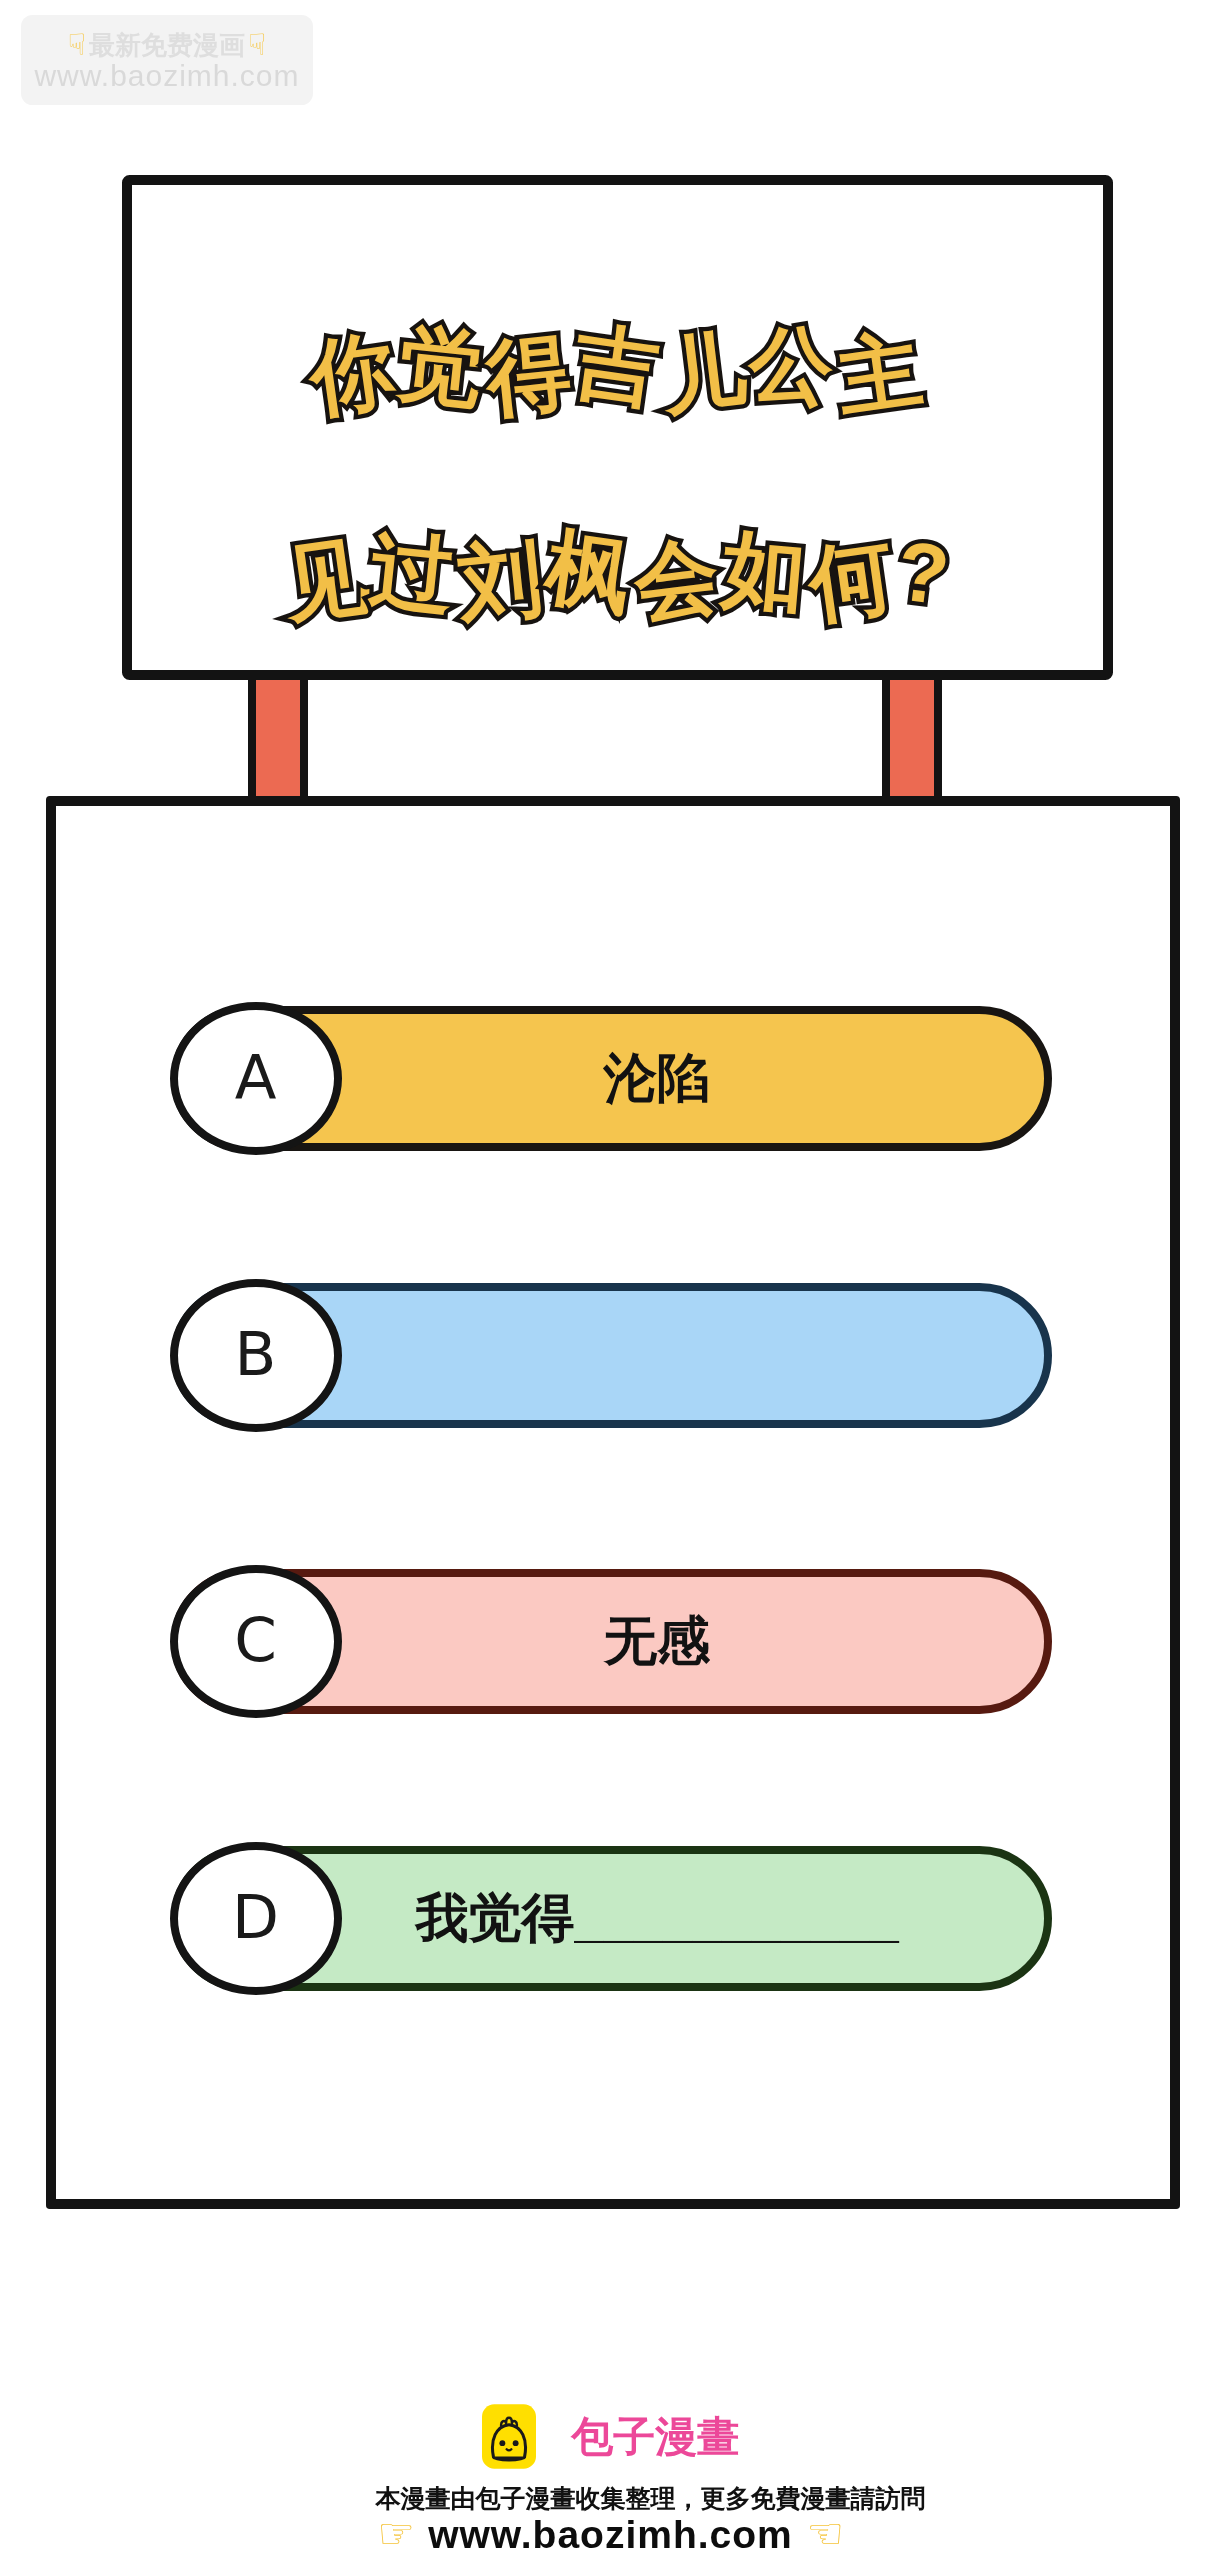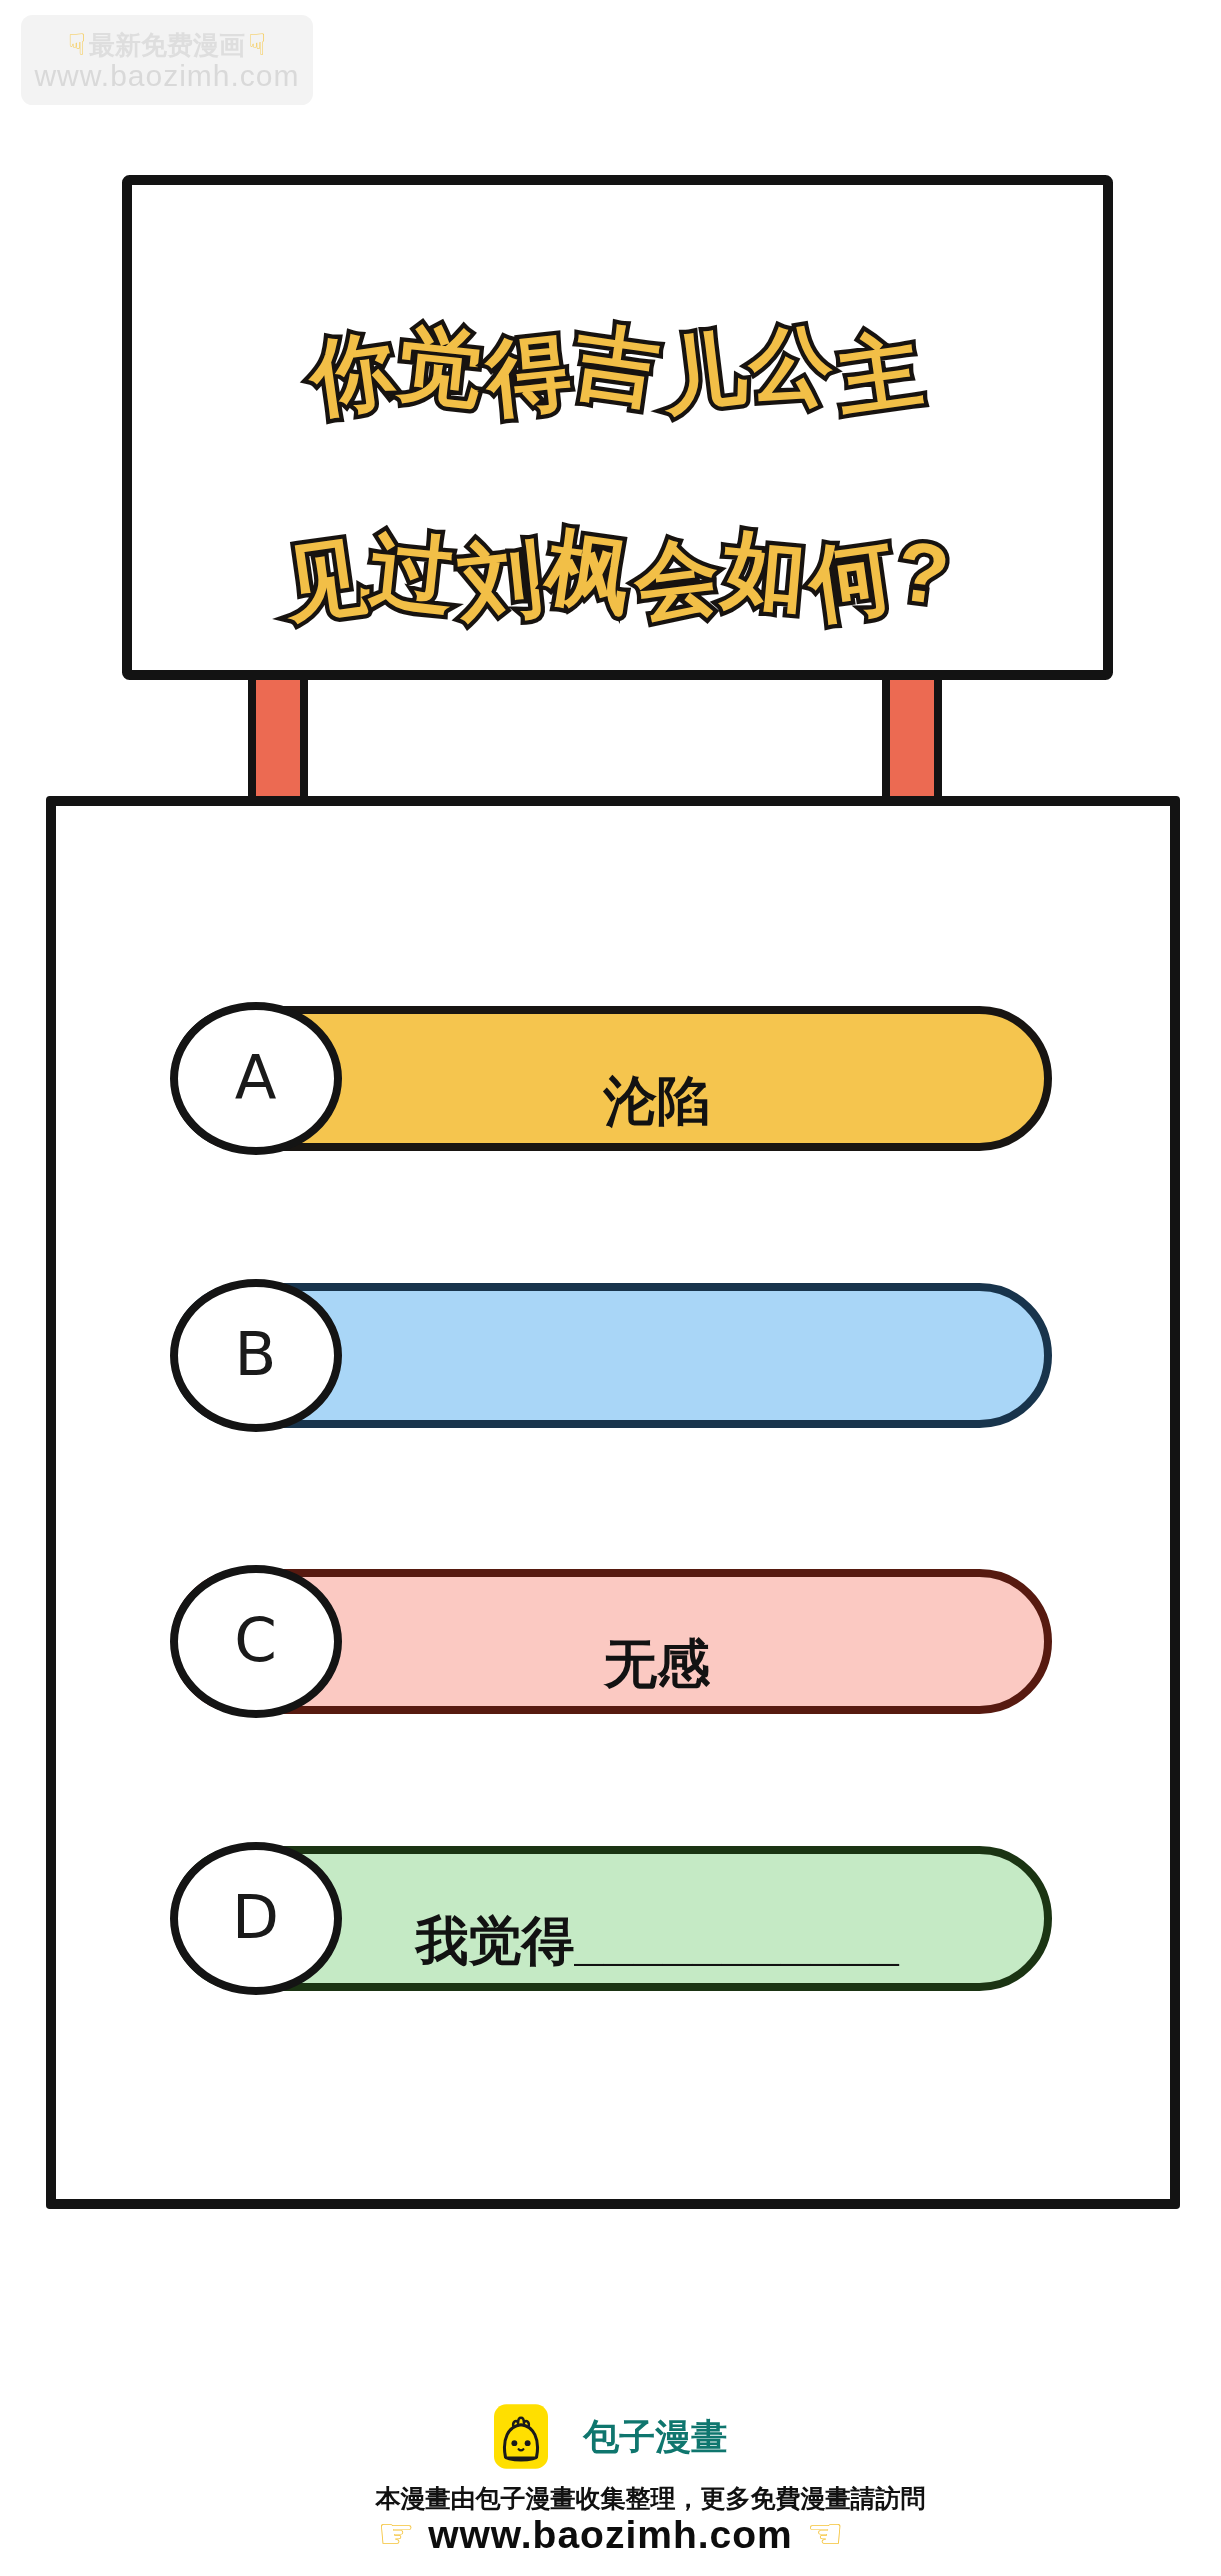--- a/index.html
+++ b/index.html
@@ -55,28 +55,28 @@
     display:flex;align-items:center;justify-content:center;
   }
   .cap-letter{
     font-family:"DejaVu Sans","Liberation Sans",sans-serif;
     font-size:61px;font-weight:400;color:#1a1a1a;margin-top:-3.8px;
   }
   .pill-label{
     position:absolute;left:0;top:0;width:100%;height:100%;
     display:flex;align-items:center;justify-content:center;
     padding-left:91px;box-sizing:border-box;
-    font-size:53px;font-weight:700;color:#121212;white-space:nowrap;margin-top:23px;
+    font-size:53px;font-weight:700;color:#121212;white-space:nowrap;
   }
   .pill-a{top:200px;} .pill-b{top:477px;} .pill-c{top:763px;} .pill-d{top:1040px;}
 
   
   .brand-row{position:absolute;top:2404px;left:0;width:100%;display:flex;justify-content:center;align-items:center;gap:11.4px;}
   .brand-logo{width:54px;height:65px;display:block;}
-  .brand-name{font-size:36px;font-weight:900;color:#0f766e;line-height:1;margin-left:24px;}
+  .brand-name{font-size:42px;font-weight:900;color:#ec4899;line-height:1;margin-left:24px;}
   .notice{position:absolute;top:2486px;left:0;width:100%;text-align:center;font-size:25px;font-weight:700;color:#111111;line-height:1;padding-left:40px;}
   .url-row{position:absolute;top:2513px;left:0;width:100%;display:flex;justify-content:center;align-items:center;gap:13.4px;}
   .url-hand{font-size:42px;color:#f5c43c;line-height:1;}
   .url-text{font-size:39px;font-weight:700;color:#0d0d0d;line-height:1;letter-spacing:1px;}
 </style>
 </head>
 <body>
 
 <div class="canvas">
 

